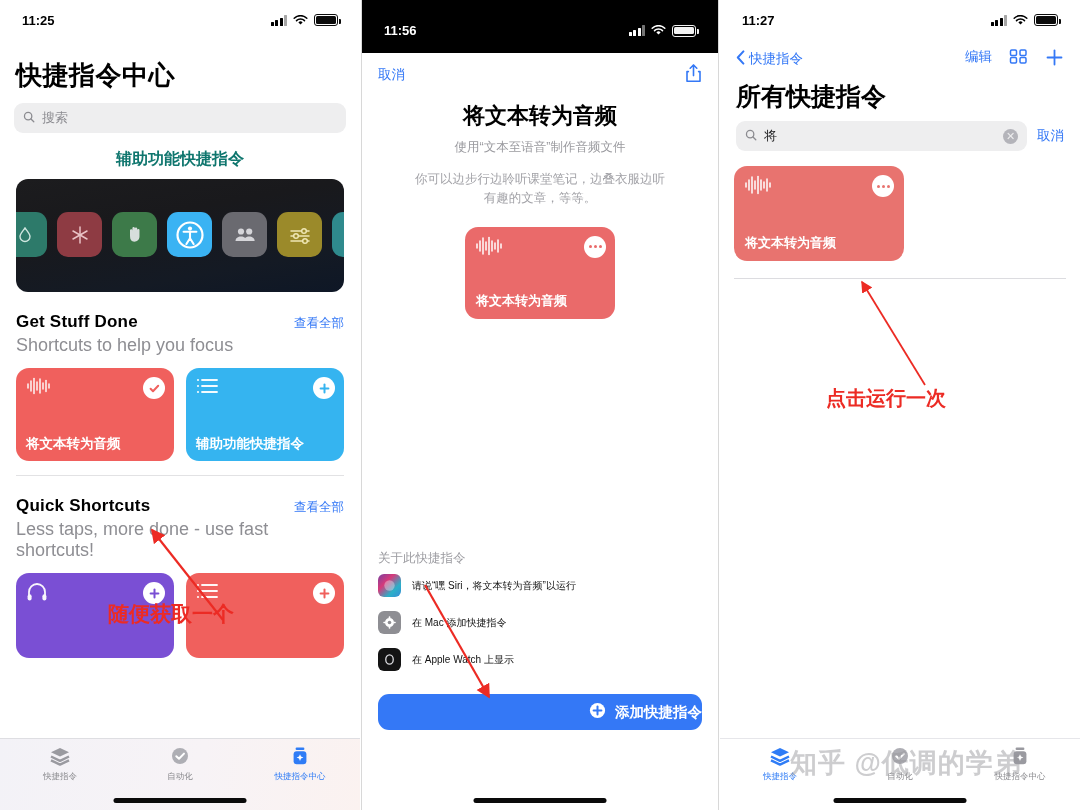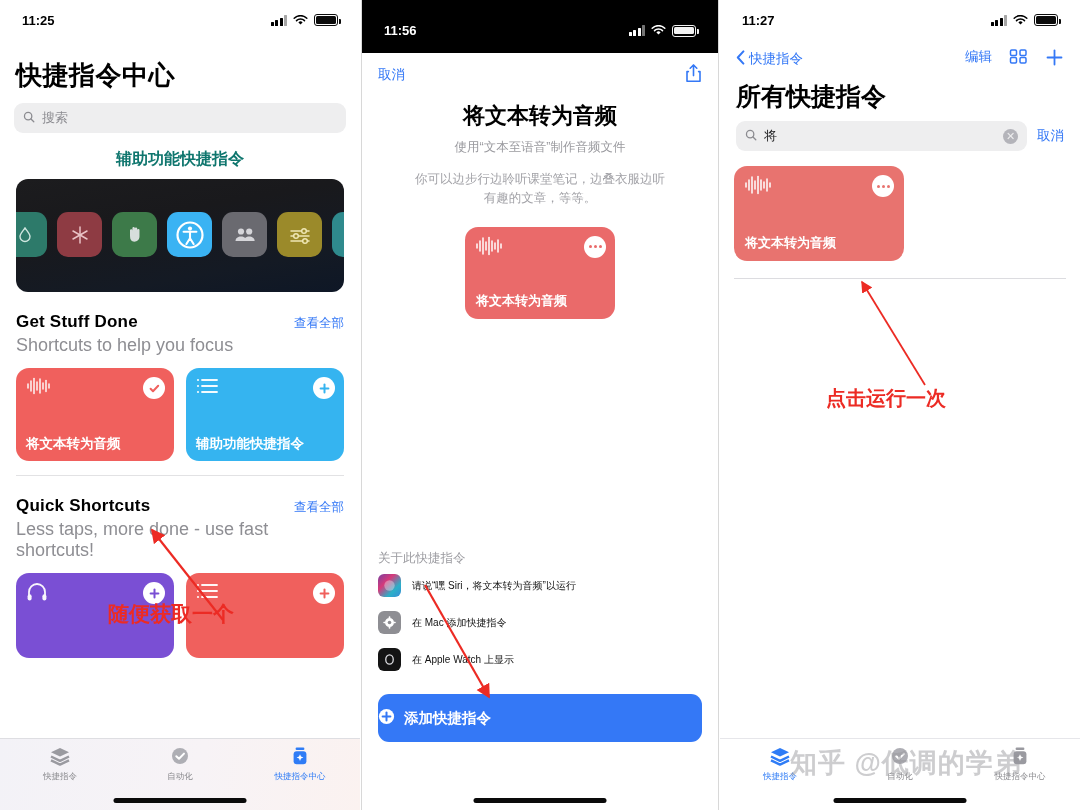--- a/index.html
+++ b/index.html
@@ -88,23 +88,23 @@
   .big-card .dots { position:absolute; top:9px; right:9px; width:22px; height:22px; border-radius:50%;
                     background:#fff; display:flex; align-items:center; justify-content:center; gap:2px; }
   .big-card .dots span { width:3px; height:3px; border-radius:50%; background:#ea6a6a; display:block; }
 
   .about-head { font-size: 12.5px; color:#9b9ba0; padding: 0 16px 0; }
   .about-list { padding: 0 16px; }
   .about-row { display:flex; align-items:center; gap: 11px; padding: 7px 0; }
   .about-row .ic { width: 23px; height:23px; border-radius:6px; flex:0 0 23px;
                    display:flex; align-items:center; justify-content:center; }
   .about-row .tx { font-size: 10px; color:#111; }
-  .addbtn { margin: 16px 16px 0; height: 48px; border-radius: 11px; background:#3478f6;
-            display:flex; align-items:center; justify-content:flex-start; gap: 9px;
-            color:#fff; font-size: 14.5px; font-weight:bold; }
+  .addbtn { margin: 16px 16px 0; height: 36px; border-radius: 11px; background:#3478f6;
+            display:flex; align-items:center; justify-content:flex-end; gap: 9px;
+            color:#fff; font-size: 14.5px; font-weight:bold;padding-left:38px; }
 
   
   .p3-nav { display:flex; align-items:center; justify-content:space-between; padding: 8px 16px 0; }
   .p3-back { display:flex; align-items:center; gap: 4px; font-size: 13.5px; color:#3478f6; }
   .p3-actions { display:flex; align-items:flex-start; gap: 17px; color:#3478f6; font-size:13.5px; }
   .p3-title { font-size: 25px; font-weight:bold; color:#000; padding: 10px 16px 8px; }
   .p3-searchrow { display:flex; align-items:center; gap: 10px; padding: 0 16px; }
   .p3-search { flex:1; height: 30px; background:#eeeeef; border-radius: 9px; display:flex; align-items:center;
                gap: 7px; padding: 0 9px; font-size: 13px; color:#1c1c1e; }
   .p3-clear { width: 15px; height:15px; border-radius:50%; background:#b4b4ba; color:#eeeeef;

